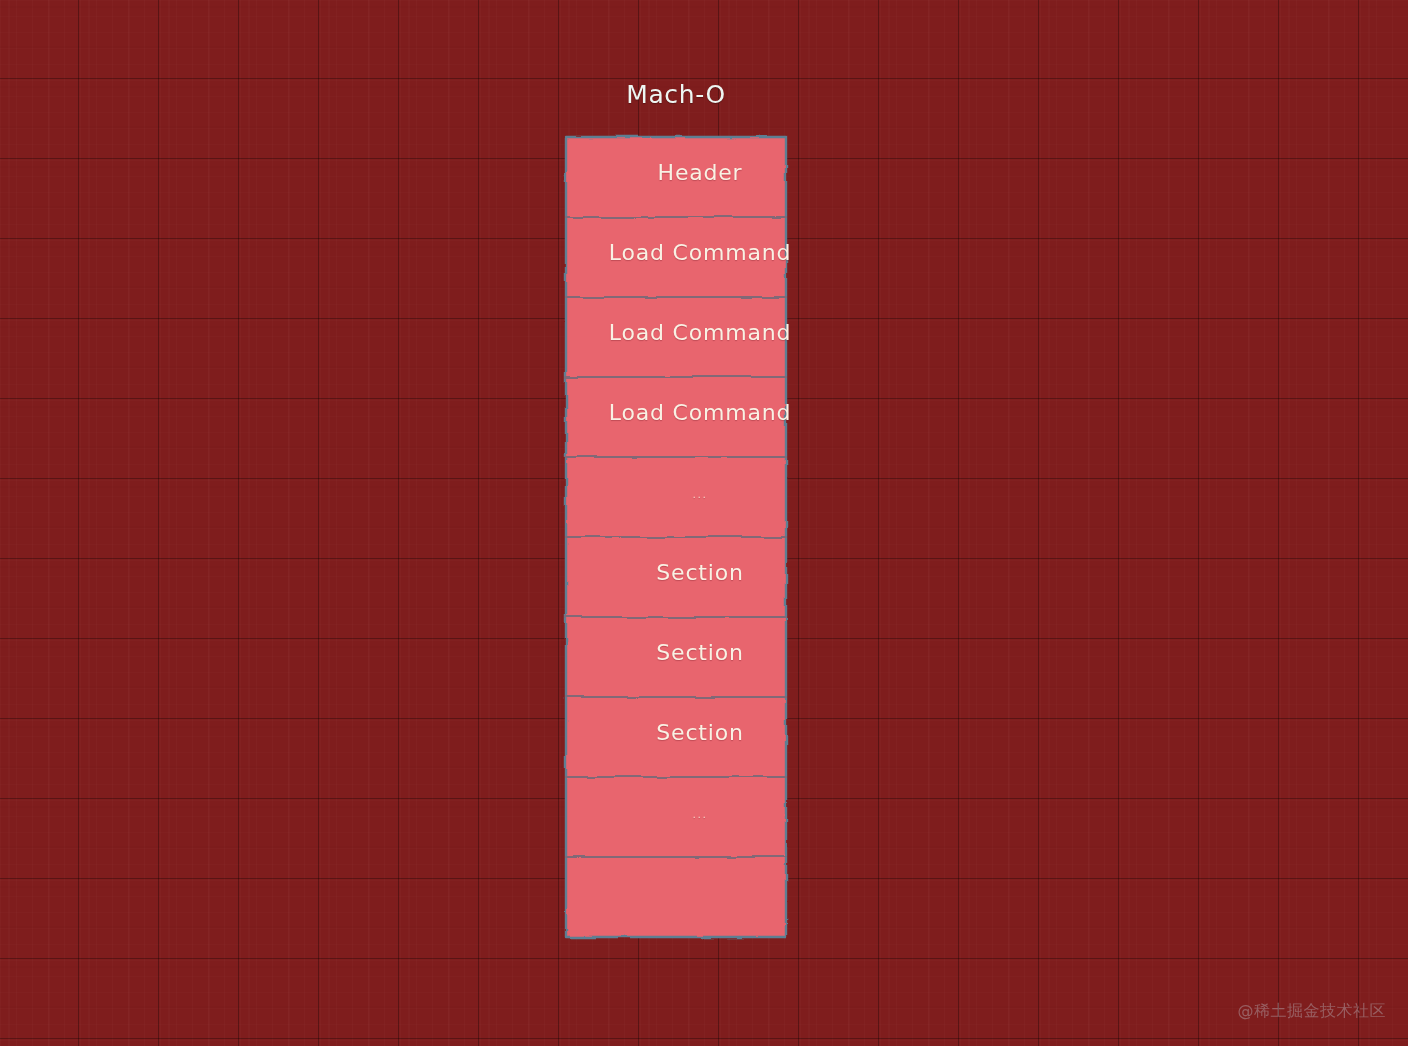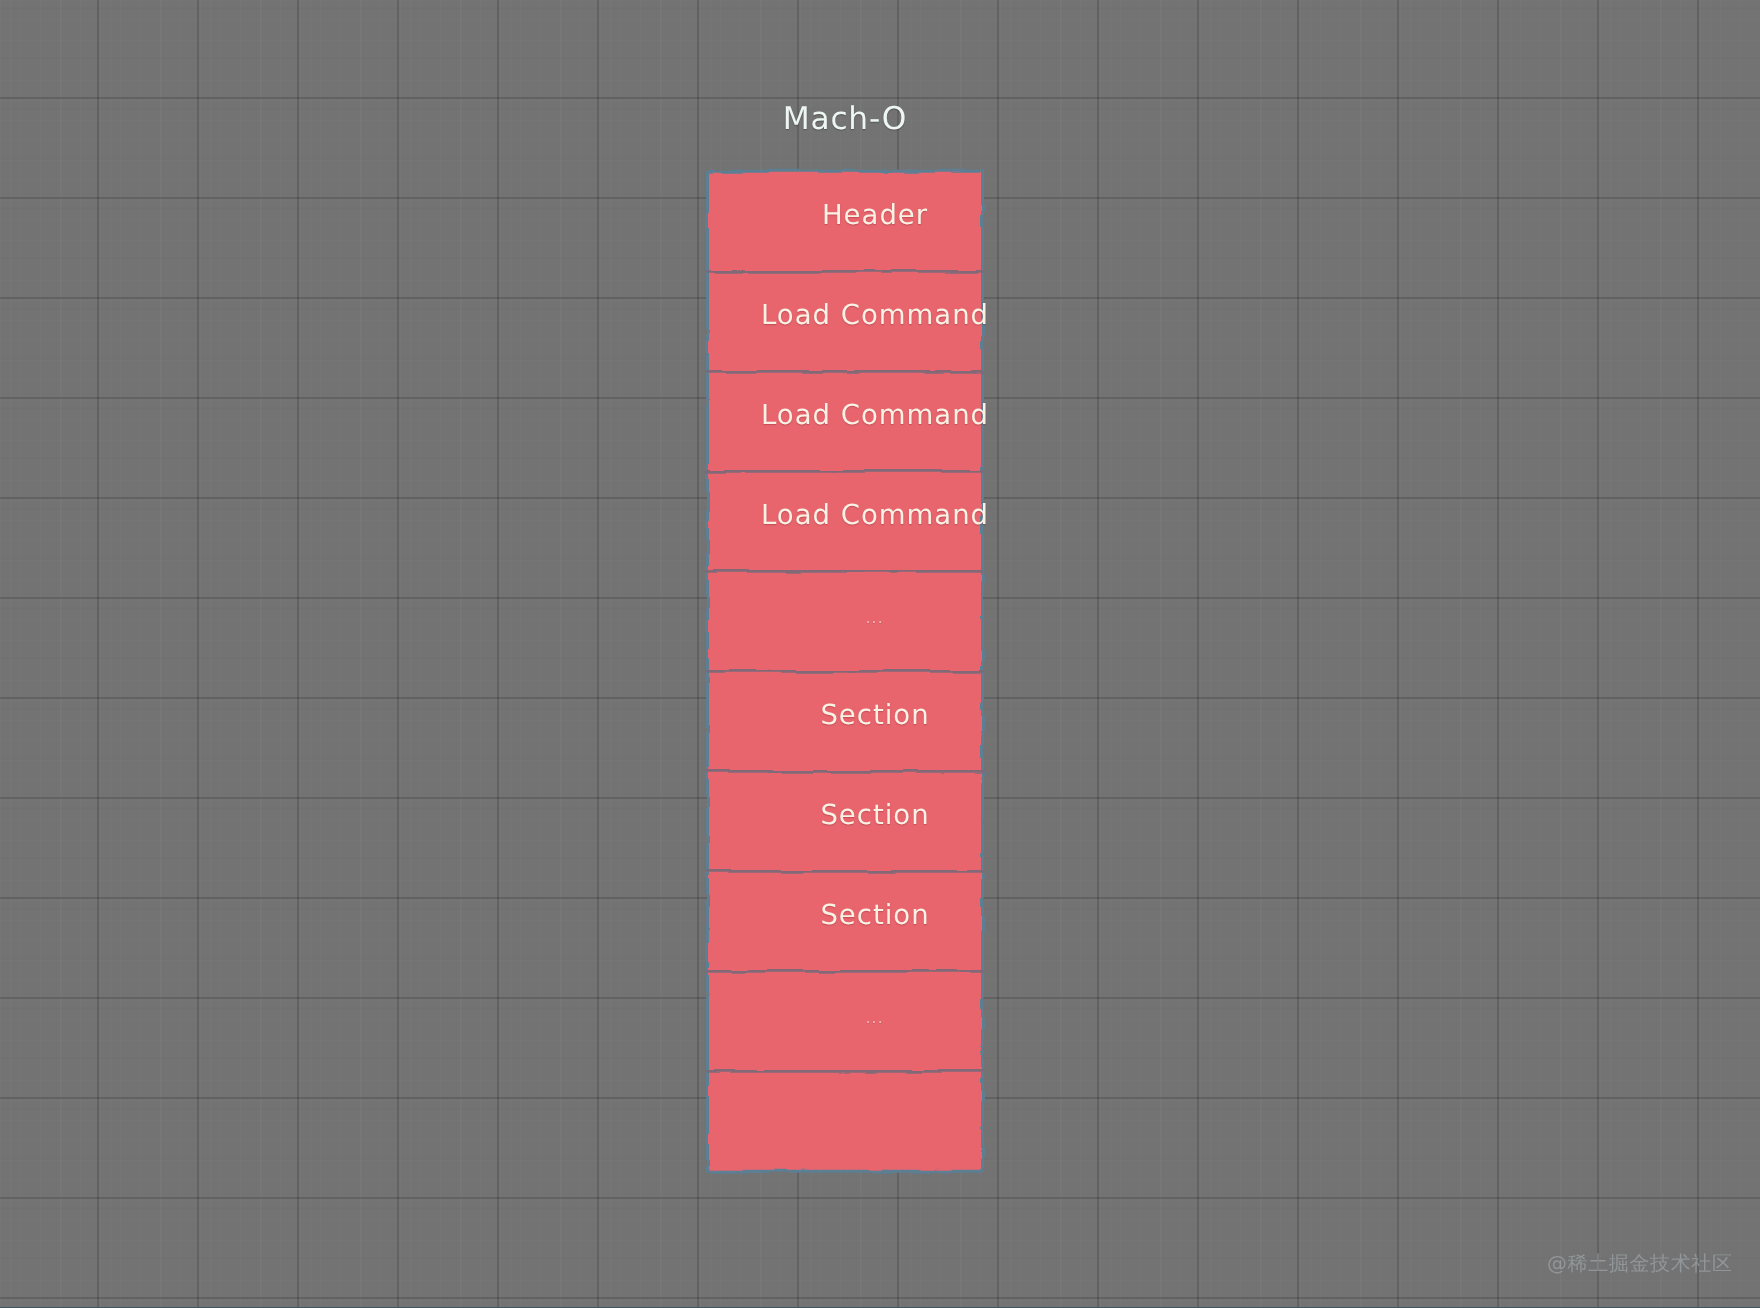--- a/index.html
+++ b/index.html
@@ -5,21 +5,21 @@
   html, body {
     margin: 0;
     padding: 0;
     background: #1d3f53;
   }
   #canvas {
     position: relative;
     width: 1408px;
     height: 1046px;
     overflow: hidden;
-    background-color: #737373;
+    background-color: #7f1d1d;
     font-family: "DejaVu Sans", sans-serif;
   }
   
   .grid-minor,
   .grid-major,
   .grid-texture {
     position: absolute;
     inset: 0;
     pointer-events: none;
   }

